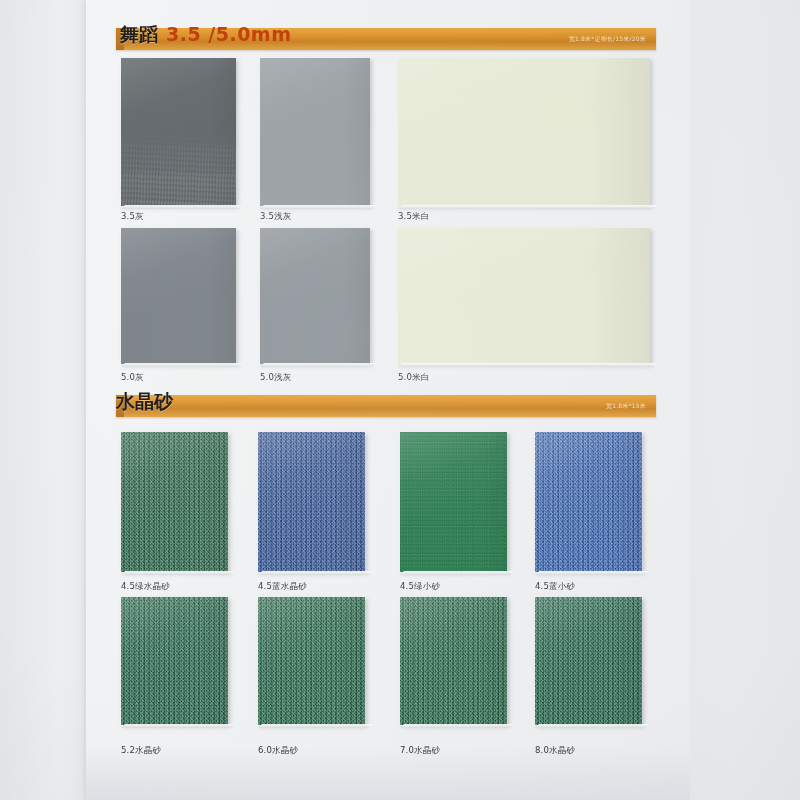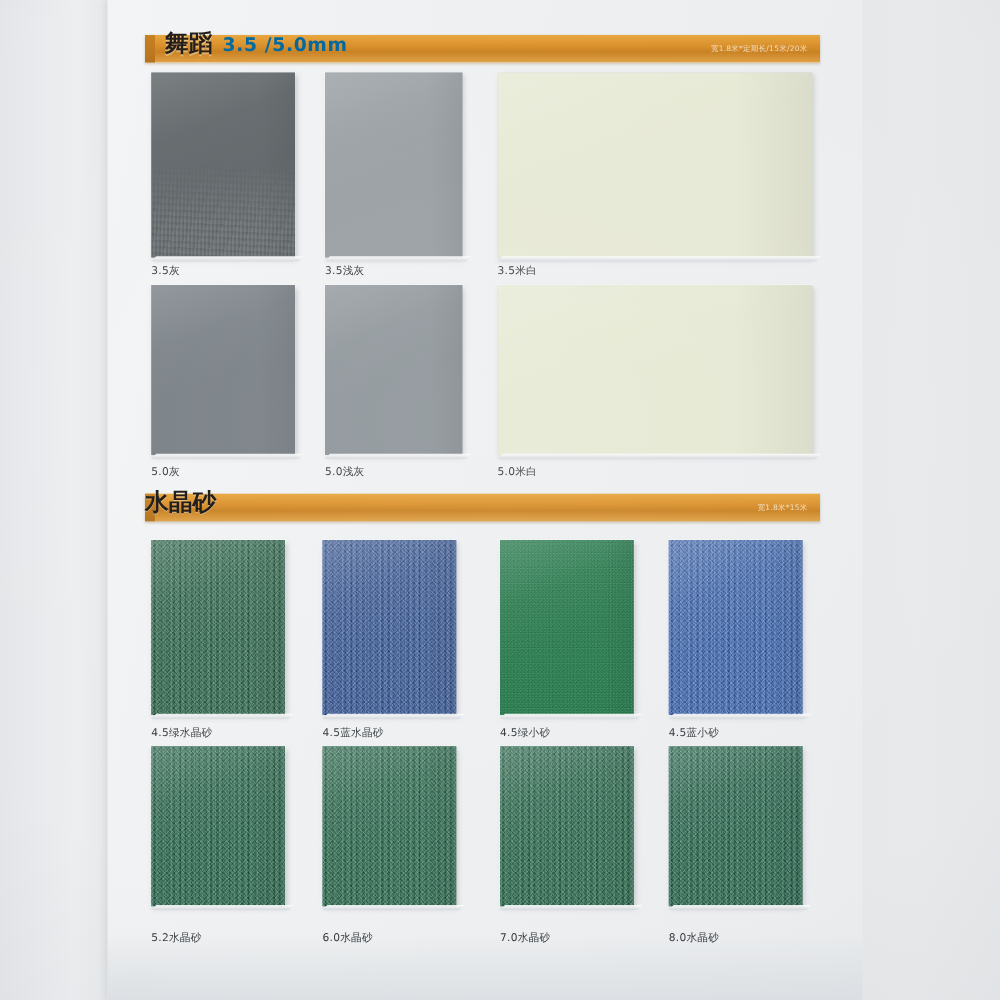--- a/index.html
+++ b/index.html
@@ -81,22 +81,22 @@
     font-family: "DejaVu Sans", sans-serif;
     font-weight: 700;
     font-size: 19px;
     color: #231f1c;
     letter-spacing: 0px;
     text-shadow: 0 1px 0 rgba(255,255,255,.35);
   }
   .title-spec {
     font-family: "DejaVu Sans", "Liberation Sans", sans-serif;
     font-weight: 700;
-    font-size: 15px;
-    color: #0369a1;
+    font-size: 19px;
+    color: #c2410c;
     letter-spacing: .5px;
   }
   .section-note {
     position: absolute;
     right: 10px;
     font-family: "DejaVu Sans", sans-serif;
     font-size: 6px;
     color: #f4e3c6;
     letter-spacing: .2px;
     white-space: nowrap;
@@ -219,21 +219,21 @@
 <div id="page-left-gutter"></div>
 <div id="page-sheet"></div>
 <div id="page-right-gutter"></div>
 <div id="page-bottom-shade"></div>
 
 <div class="content" id="content">
     <div class="section-header" style="left: 116px; top: 28px; width: 540px;">
       <div class="bar-left-cap"></div>
       <div class="section-note">宽1.8米*定期长/15米/20米</div>
     </div>
-    <div class="section-title" style="left: 132px; top: 22px;">
+    <div class="section-title" style="left: 120px; top: 22px;">
       <span class="title-cn">舞蹈</span>
       <span class="title-spec">3.5 /5.0mm</span>
     </div>
     <div class="swatch tex-brushed" style="left: 121px; top: 58px; width: 115px; height: 148px;">
       <div class="face" style="background: rgb(95, 101, 104);"></div>
       <div class="gloss" style="background: linear-gradient(160deg, rgba(255, 255, 255, 0.16) 0%, rgba(255, 255, 255, 0.03) 30%, rgba(255, 255, 255, 0) 55%), linear-gradient(270deg, rgba(0, 0, 0, 0.06), rgba(0, 0, 0, 0) 25%);"></div>
       <div class="edge"></div>
     </div>
     <div class="swatch-label" style="left: 121px; top: 211px;">3.5灰</div>
     <div class="swatch tex-smooth" style="left: 260px; top: 58px; width: 110px; height: 148px;">

